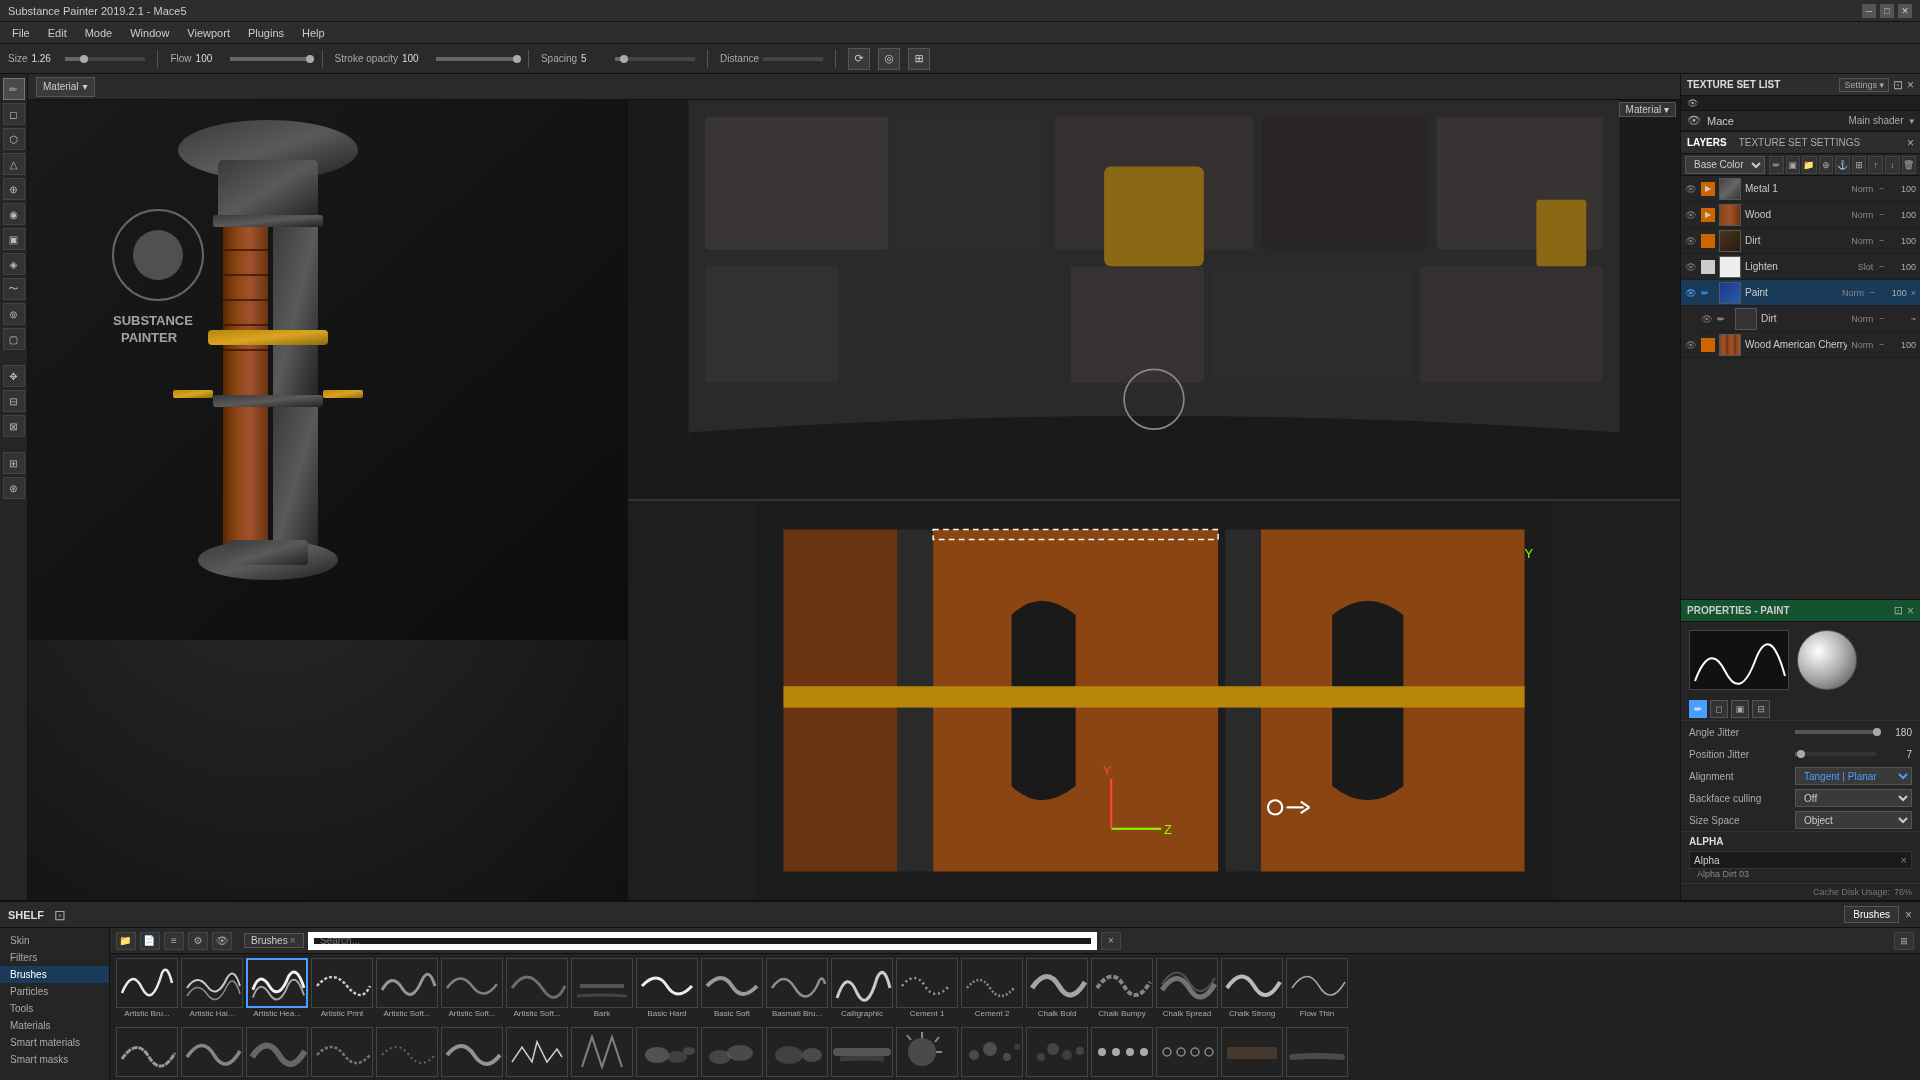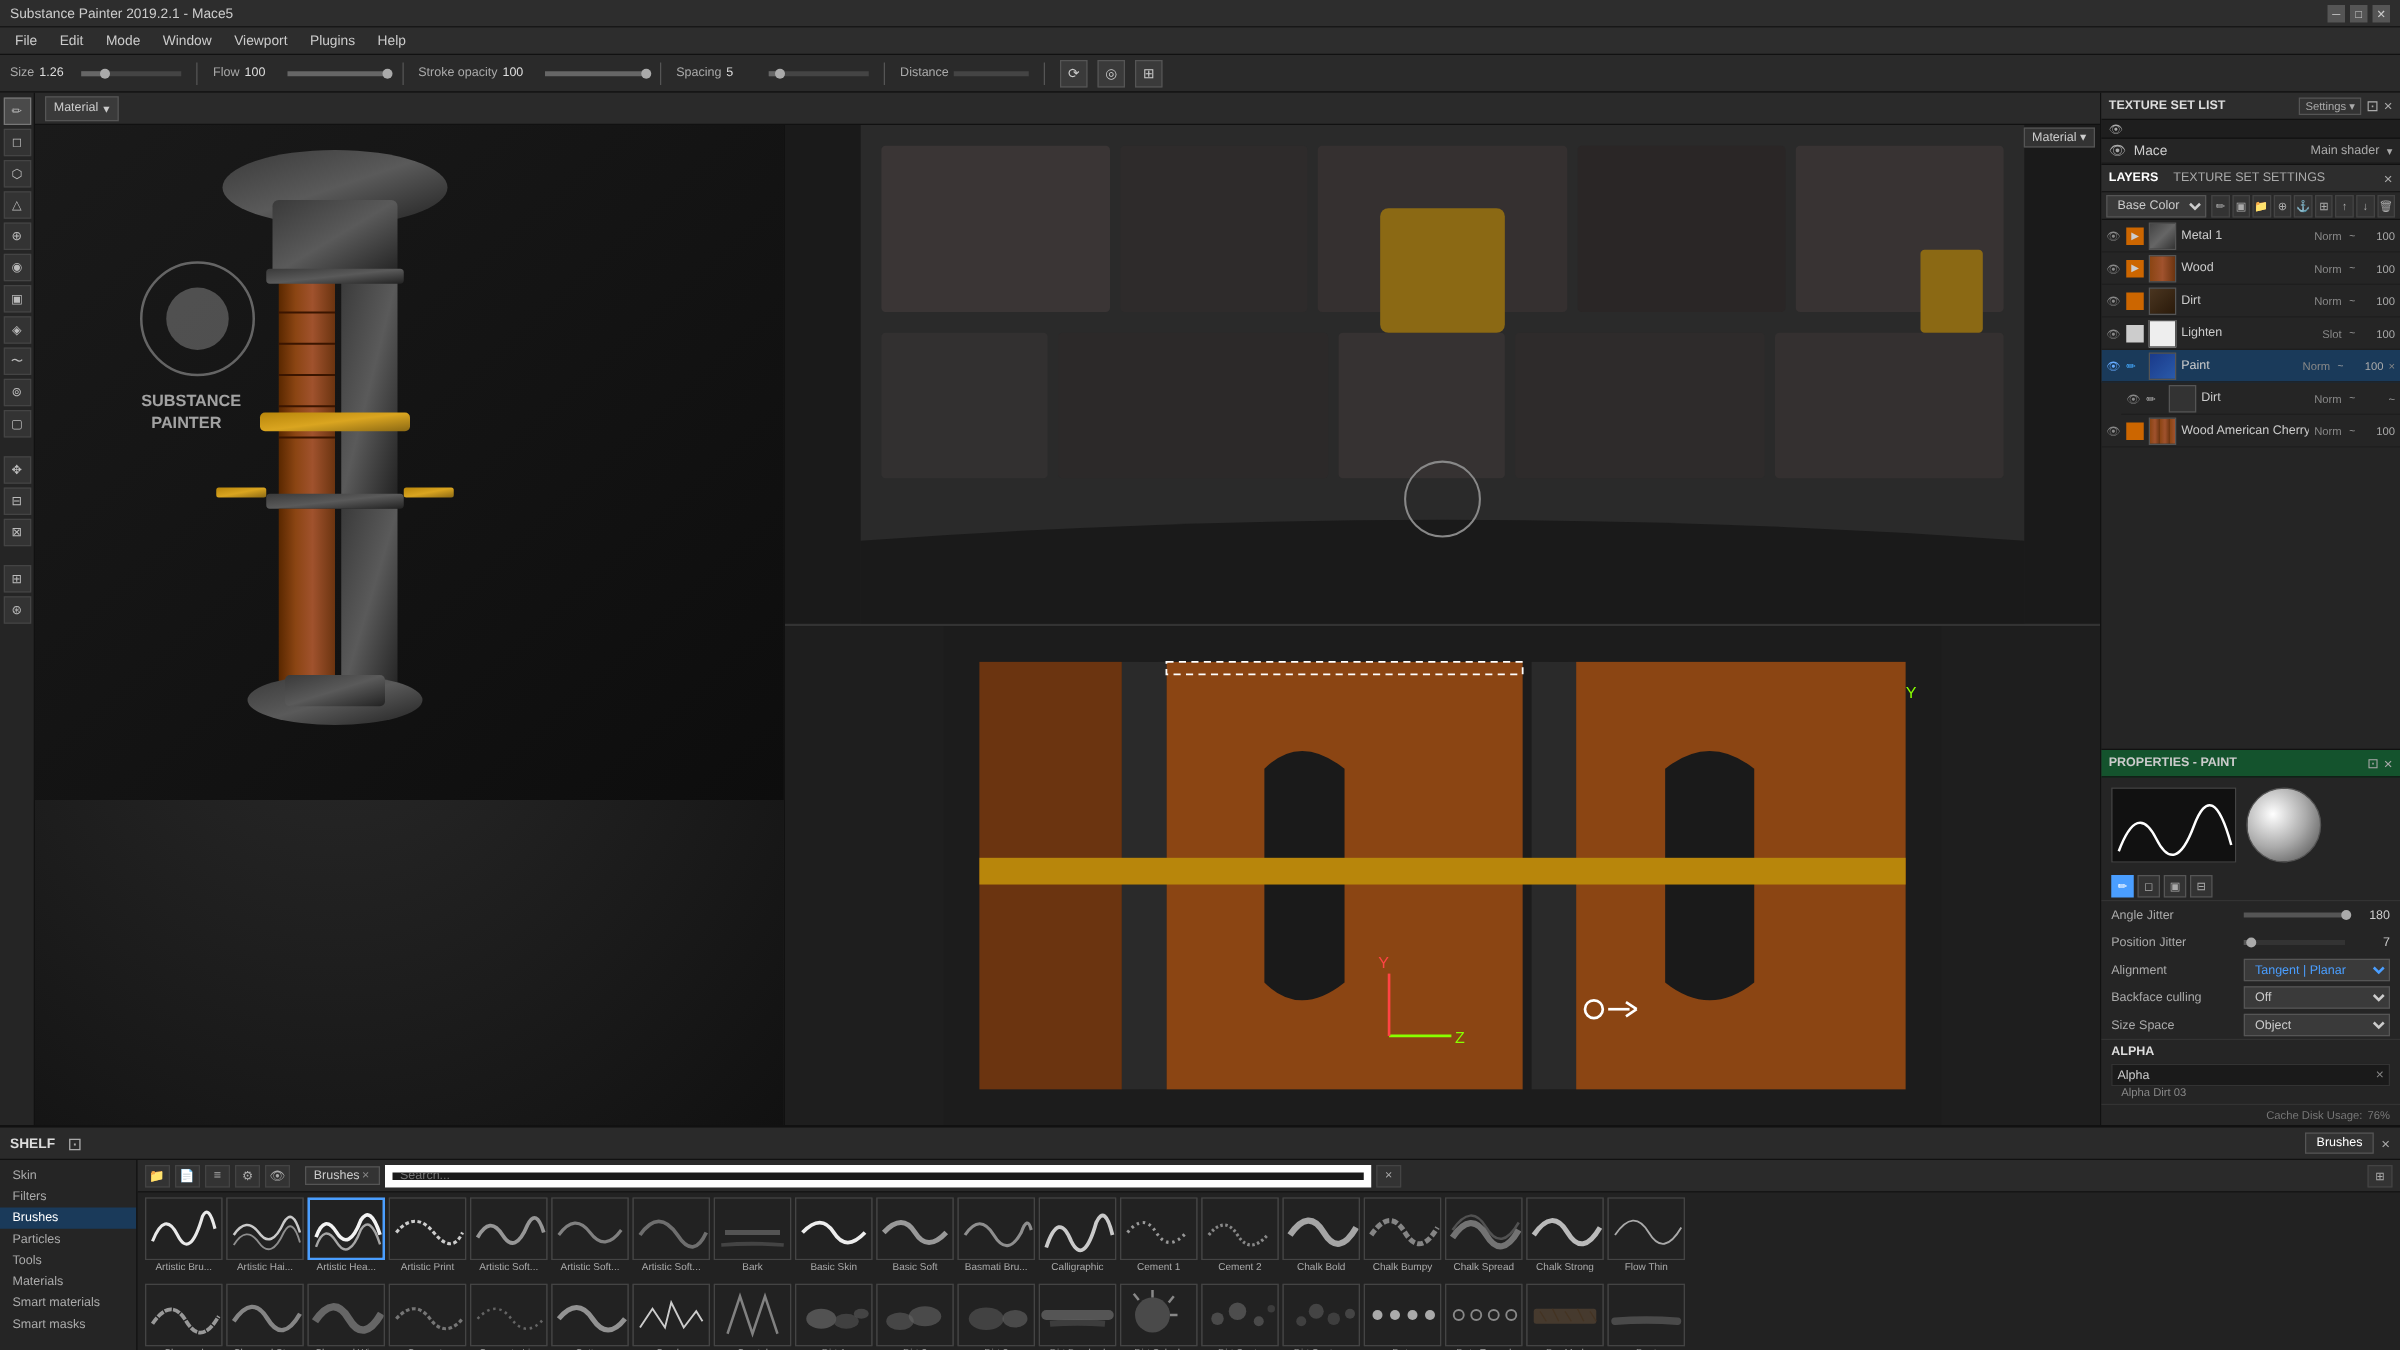--- a/index.html
+++ b/index.html
@@ -1097,21 +1097,21 @@
             <span class="shelf-item-label">Bark</span>
           </div>
 
           <div class="shelf-item">
             <div class="shelf-item-thumb">
               <svg width="60" height="50" viewBox="0 0 60 50">
                   <rect width="60" height="50" fill="#222"></rect>
               <path d="M5 28 Q20 12 30 28 Q40 44 55 28" stroke="#eee" stroke-width="3" fill="none"></path>
                 </svg>
             </div>
-            <span class="shelf-item-label">Basic Skin</span>
+            <span class="shelf-item-label">Basic Hard</span>
           </div>
 
           <div class="shelf-item">
             <div class="shelf-item-thumb">
               <svg width="60" height="50" viewBox="0 0 60 50">
                   <rect width="60" height="50" fill="#222"></rect>
               <path d="M5 28 Q20 12 30 28 Q40 44 55 28" stroke="#ccc" stroke-width="4" fill="none" opacity="0.7"></path>
                 </svg>
             </div>
             <span class="shelf-item-label">Basic Soft</span>

